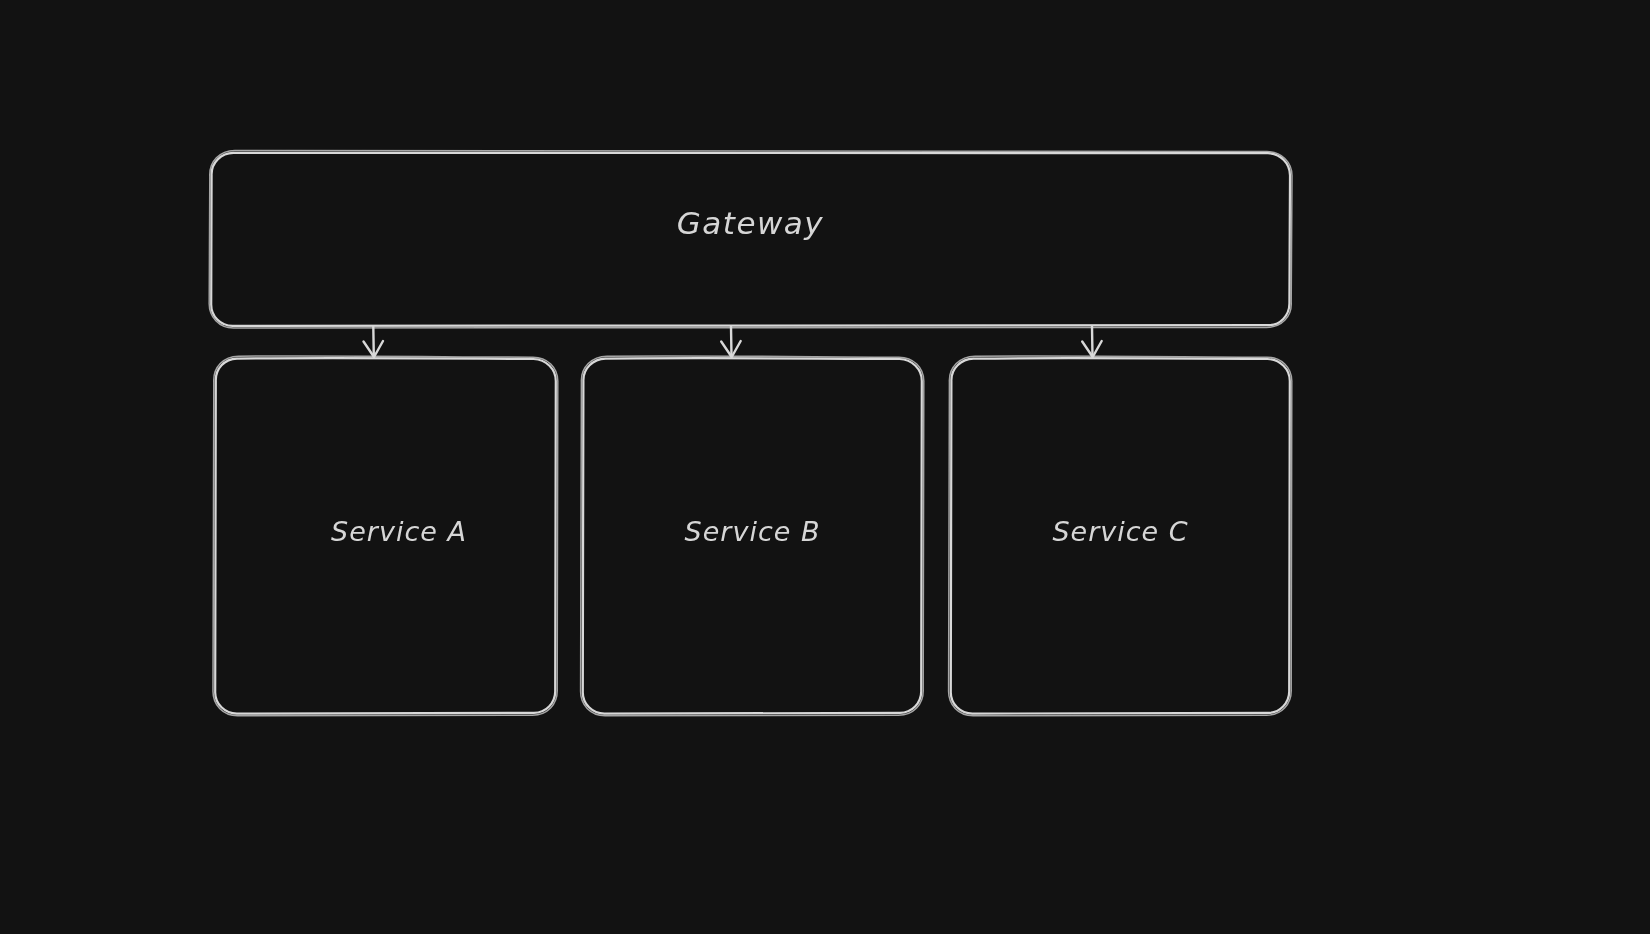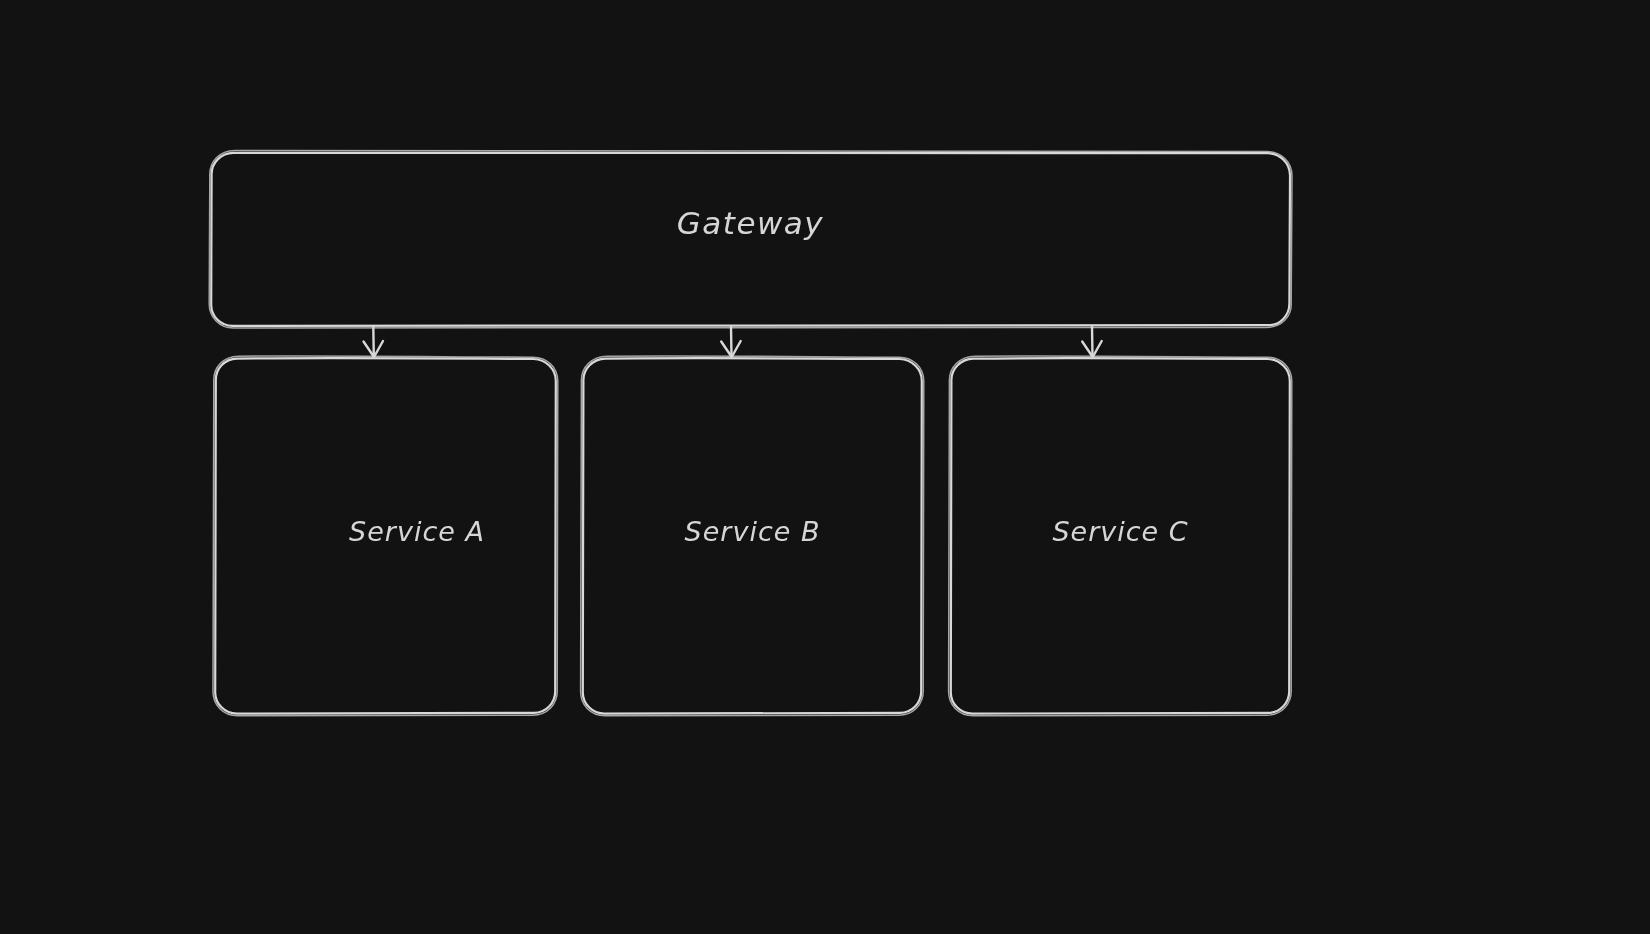--- a/index.html
+++ b/index.html
@@ -150,19 +150,19 @@
 
     <g>
       <path fill="none" stroke="#d8d8d8" stroke-width="2.4" stroke-linecap="round" d="M 1092.0 326.5 L 1092.5 356.5"></path>
       <path fill="none" stroke="#d8d8d8" stroke-width="2.4" stroke-linecap="round" stroke-linejoin="round" d="M 1082.2 341.5 L 1092.7 357.0 L 1101.7 341.0"></path>
     </g>
 
   </svg>
 
   <div class="node-label label-gateway" style="left:211px; top:205px; width:1079px;">Gateway</div>
 
-  <div class="node-label label-service" style="left:228px; top:516px; width:298px;padding-left:40px;">Service A</div>
+  <div class="node-label label-service" style="left:210px; top:516px; width:298px;padding-left:40px;">Service A</div>
 
   <div class="node-label label-service" style="left:951px; top:516px; width:339px;">Service C</div>
 
   <div class="node-label label-service" style="left:583px; top:516px; width:339px;">Service B</div>
 
 </div>
 
 </body></html>

